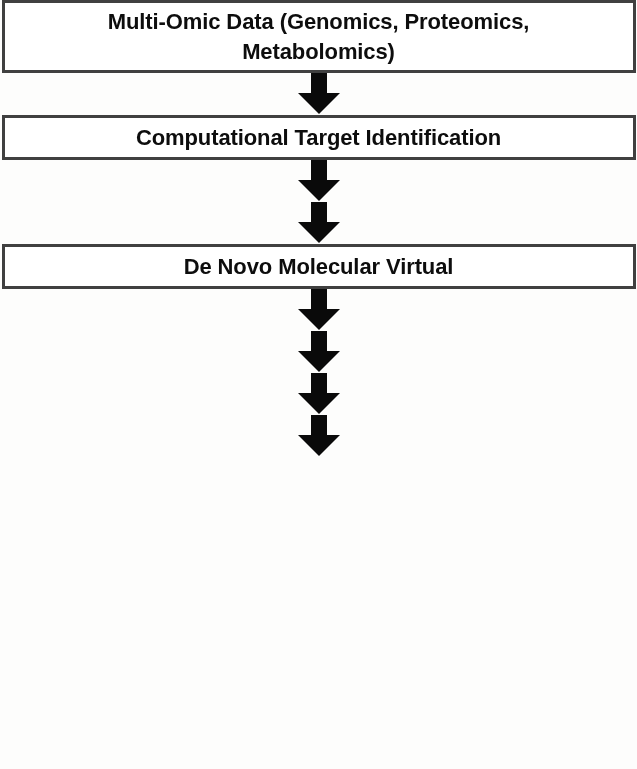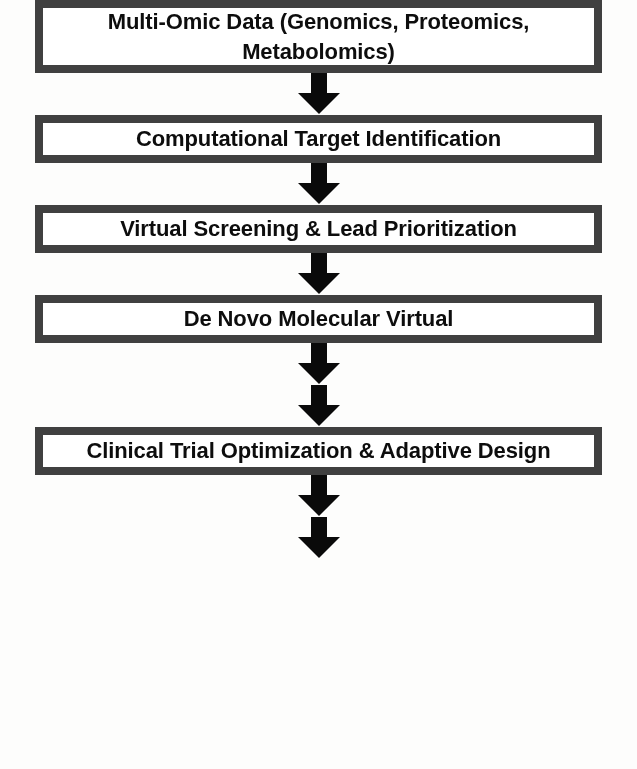--- a/index.html
+++ b/index.html
@@ -18,22 +18,22 @@
     width: 637px;
     height: 769px;
     background: #fdfdfc;
     display: flex;
     flex-direction: column;
     align-items: center;
     box-sizing: border-box;
   }
   .node {
     box-sizing: border-box;
-    width: 567px;
-    border: 8px solid #404040;
+    width: 634px;
+    border: 3px solid #404040;
     background: #ffffff;
     display: flex;
     align-items: center;
     justify-content: center;
     text-align: center;
     color: #0d0d0d;
     font-size: 22px;
     font-weight: 600;
     line-height: 1.32;
     letter-spacing: -0.1px;
@@ -77,23 +77,20 @@
   <div class="node single">
     <span class="node-label">Computational Target Identification</span>
   </div>
 
   <div class="connector">
     <svg width="44" height="42" viewBox="0 0 44 42" aria-hidden="true">
       <polygon class="arrow-body" points="14,0 30,0 30,20 43,20 22,41 1,20 14,20"></polygon>
     </svg>
   </div>
 
-  <div class="node single">
-    <span class="node-label">Virtual Screening &amp; Lead Prioritization</span>
-  </div>
 
   <div class="connector">
     <svg width="44" height="42" viewBox="0 0 44 42" aria-hidden="true">
       <polygon class="arrow-body" points="14,0 30,0 30,20 43,20 22,41 1,20 14,20"></polygon>
     </svg>
   </div>
 
   <div class="node single">
     <span class="node-label">De Novo Molecular Virtual</span>
   </div>
@@ -104,23 +101,20 @@
     </svg>
   </div>
 
 
   <div class="connector">
     <svg width="44" height="42" viewBox="0 0 44 42" aria-hidden="true">
       <polygon class="arrow-body" points="14,0 30,0 30,20 43,20 22,41 1,20 14,20"></polygon>
     </svg>
   </div>
 
-  <div class="node single">
-    <span class="node-label">Clinical Trial Optimization &amp; Adaptive Design</span>
-  </div>
 
   <div class="connector">
     <svg width="44" height="42" viewBox="0 0 44 42" aria-hidden="true">
       <polygon class="arrow-body" points="14,0 30,0 30,20 43,20 22,41 1,20 14,20"></polygon>
     </svg>
   </div>
 
 
   <div class="connector">
     <svg width="44" height="42" viewBox="0 0 44 42" aria-hidden="true">

